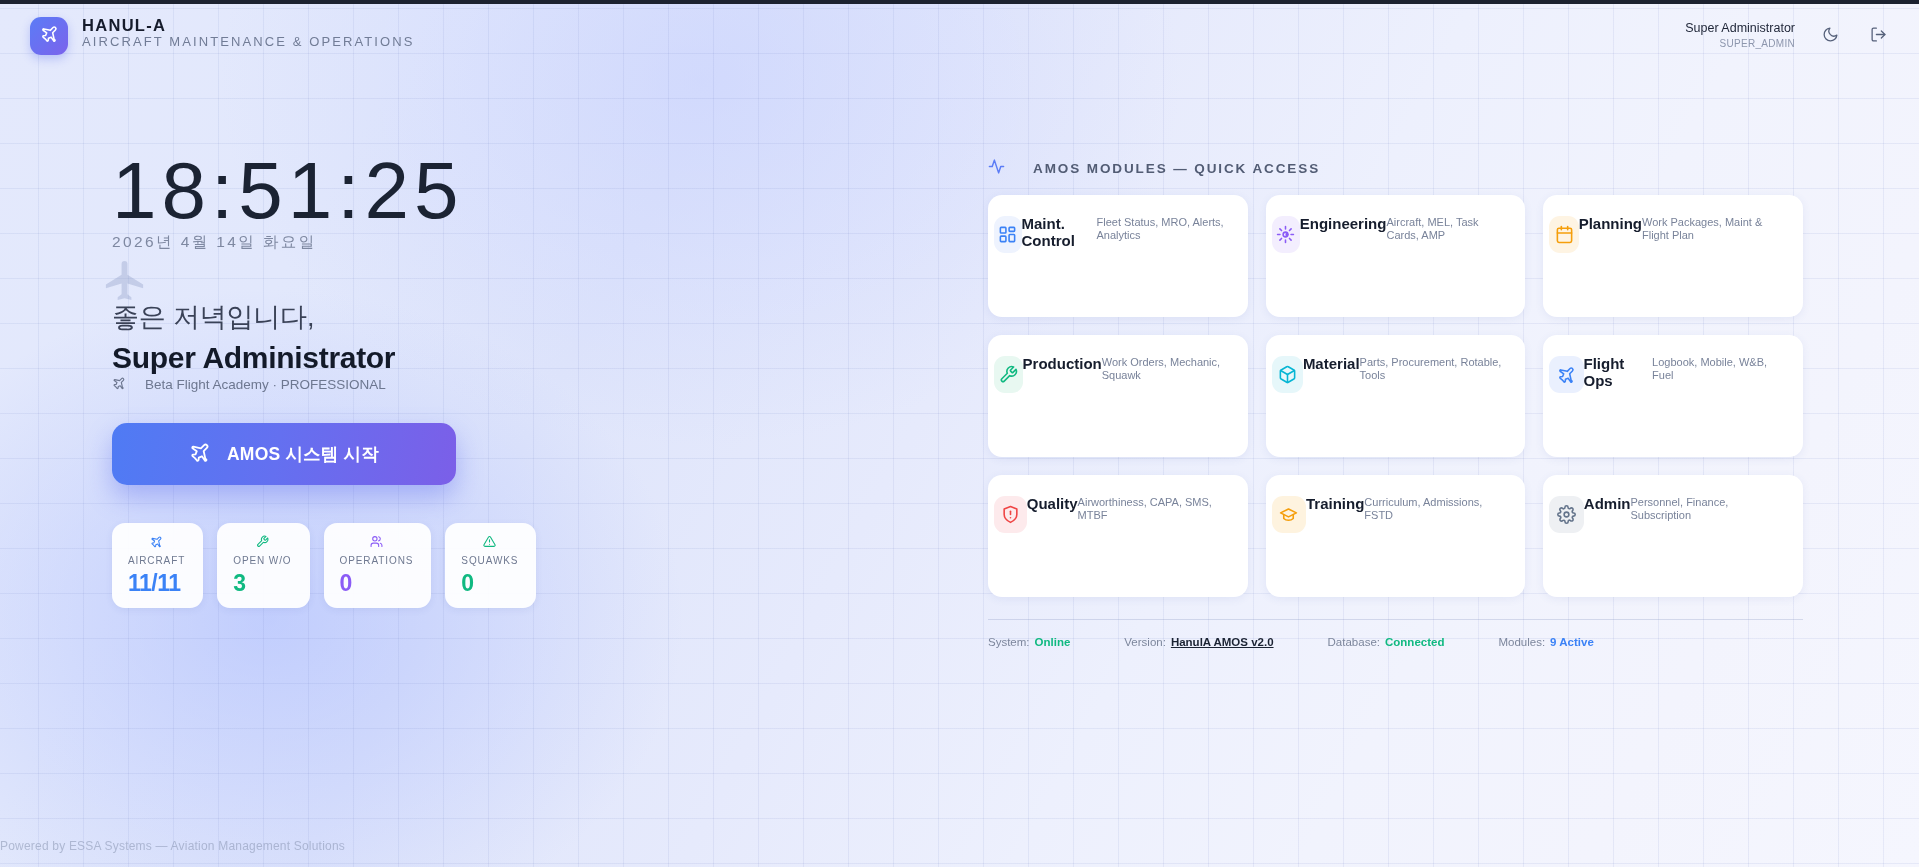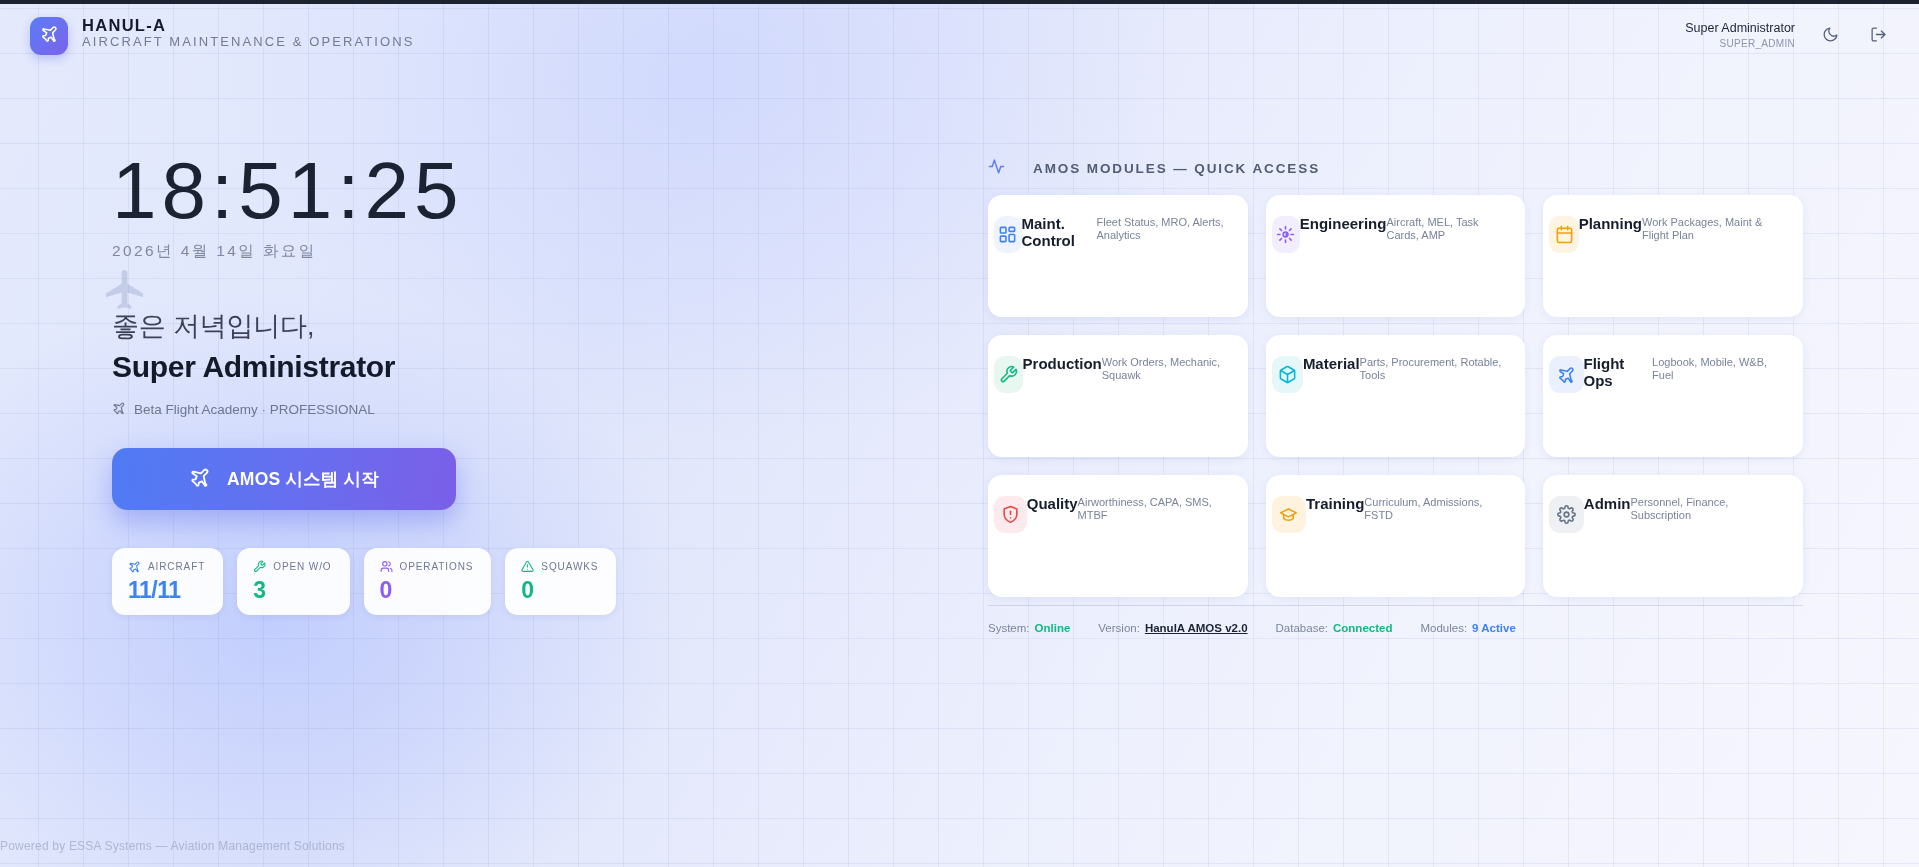--- a/index.html
+++ b/index.html
@@ -122,21 +122,20 @@
   }
   #clock {
     font-size: 80px;
     font-weight: 300;
     letter-spacing: 5px;
     color: #1b2333;
     line-height: 1.03;
     font-family: "Liberation Sans", "DejaVu Sans", sans-serif;
   }
   #clock-date {
-    margin-top: 9px;
     font-size: 15.5px;
     letter-spacing: 2.4px;
     color: #7e88a1;
   }
   #greet-wrap {
     position: relative;
     margin-top: 48px;
   }
   #greet-plane {
     position: absolute;
@@ -153,22 +152,21 @@
   }
   #greet-name {
     margin-top: 5px;
     font-size: 30px;
     font-weight: bold;
     color: #131a29;
     letter-spacing: -0.3px;
     line-height: 1.2;
   }
   #org-line {
-    margin-top: 16px;
-    display: flex; align-items: center; gap: 8px;
+    display: flex; align-items: center; gap: 19px;
     font-size: 13.5px;
     color: #6d7governing; color: #6d7790;
   }
   #cta {
     margin-top: 30px;
     width: 344px; height: 62px;
     border-radius: 15px;
     background: linear-gradient(100deg, #4f7bf4 0%, #6470f0 48%, #7b5fe8 100%);
     color: #fff;
     border: none;
@@ -190,20 +188,21 @@
     padding: 12px 18px 13px 16px;
     min-width: 91px;
     box-shadow: 0 2px 7px rgba(70,90,170,0.09);
   }
   .stat-head {
     display: flex; align-items: center; gap: 7px;
     font-size: 10px;
     letter-spacing: 0.9px;
     color: #6f7991;
     white-space: nowrap;
+    flex-direction: column;
   }
   .stat-val {
     margin-top: 5px;
     font-size: 23px;
     font-weight: bold;
     letter-spacing: -0.5px;
     line-height: 1.05;
   }
 
   
@@ -248,25 +247,25 @@
     color: #161d2d;
     line-height: 1.1;
     margin-bottom: 7px;
   }
   .mod-desc {
     font-size: 11px;
     color: #79839a;
     line-height: 1.2;
   }
   #status-bar {
-    margin-top: 8px;
+    margin-top: 22px;
     border-top: 1px solid rgba(130,145,190,0.28);
     padding-top: 16px;
     display: flex;
-    gap: 28px;
+    gap: 54px;
     font-size: 11.5px;
     color: #7c８6; color: #7c869c;
   }
   .status-item { white-space: nowrap; }
   .status-val { font-weight: bold; }
 
   #footer {
     position: absolute;
     left: 0; right: 12px;
     bottom: 14px;

